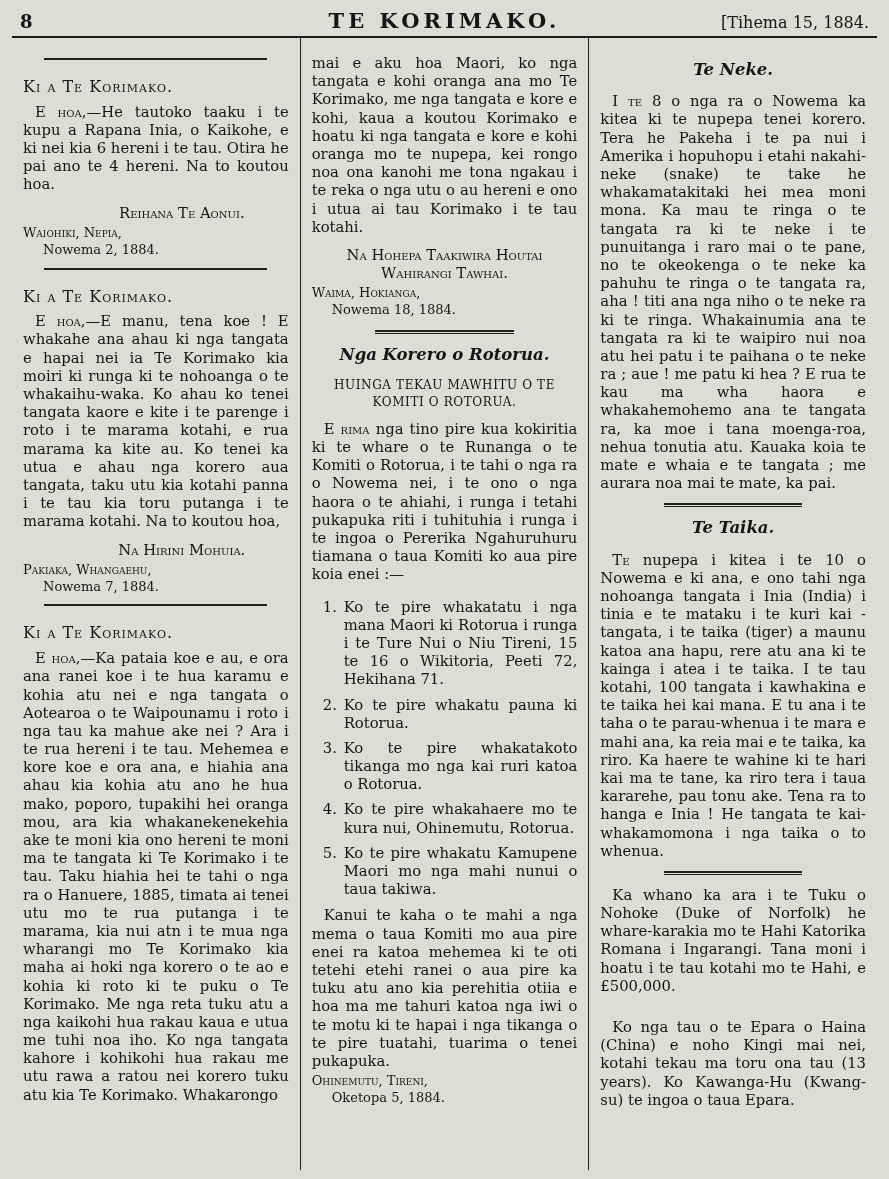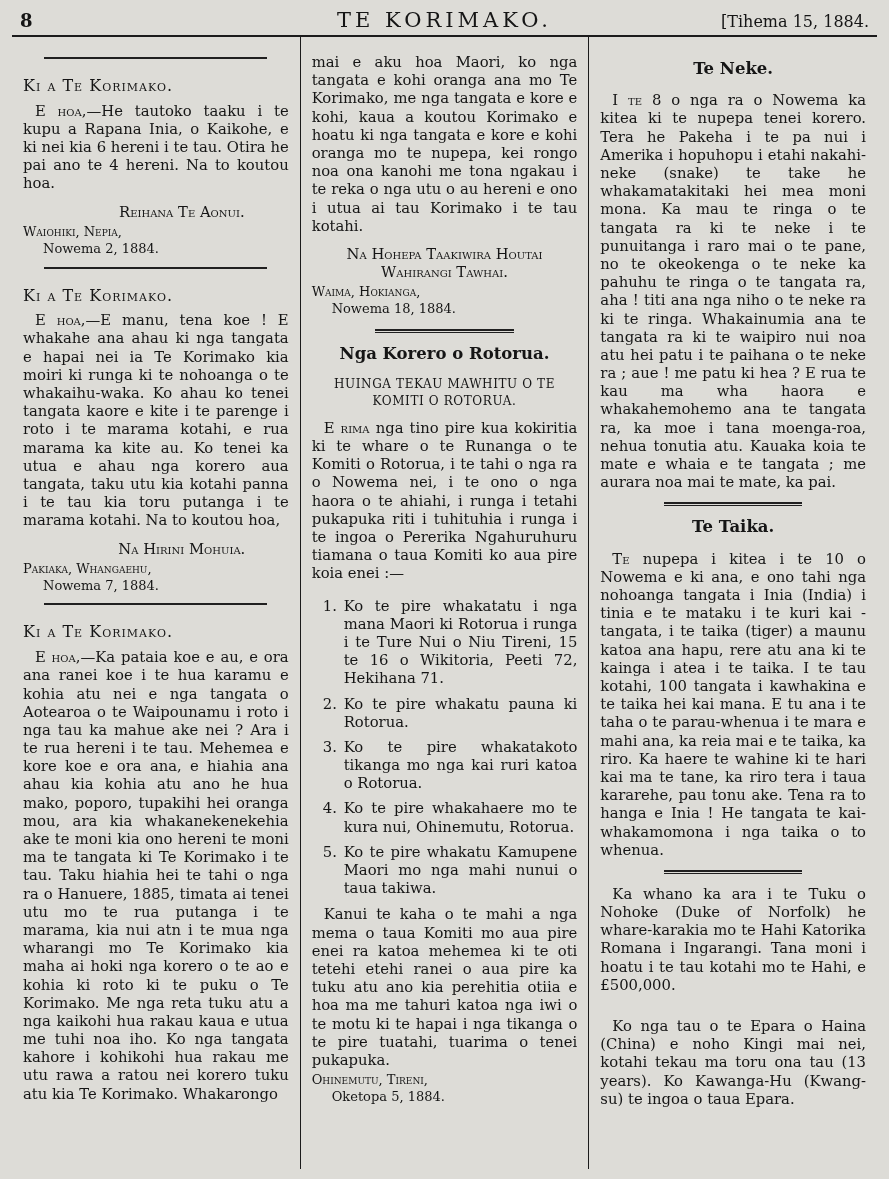--- a/index.html
+++ b/index.html
@@ -8,21 +8,21 @@
     width:889px; height:1179px; margin:0 auto; overflow:hidden;
     background:#dddcd7; color:#151515;
     font-family:"DejaVu Serif","Liberation Serif",serif;
     padding:4px 12px 0 12px;
   }
   .masthead {
     display:grid; grid-template-columns:1fr auto 1fr; align-items:baseline;
     padding:4px 8px 3px 8px;
   }
   .pagenum { font-weight:bold; font-size:18px; text-align:left; }
-  .ptitle  { font-weight:normal; font-size:21px; letter-spacing:4px; text-align:center; }
+  .ptitle  { font-weight:bold; font-size:21px; letter-spacing:4px; text-align:center; }
   .pdate   { font-size:16px; text-align:right; }
   .head-rule { border-top:2px solid #1b1b1b; }
   .columns { display:flex; height:1132px; }
   .col {
     flex:1 1 0; padding:16px 11px 0 11px; overflow:hidden;
     font-size:14.8px; line-height:1.23; text-align:justify;
   }
   .col + .col { border-left:1.5px solid #1b1b1b; }
   .rule  { border-top:2px solid #202020; width:84%; margin:9px auto; height:0; }
   .rule.top { margin-top:4px; }
@@ -32,21 +32,21 @@
     text-align:left; font-weight:normal; font-variant:small-caps;
     font-size:16px; letter-spacing:1px; margin:17px 0 6px;
   }
   .body { margin-bottom:2px; }
   .ind { text-indent:12px; }
   .lead { font-variant:small-caps; }
   .signature { text-align:center; font-variant:small-caps; font-size:14.8px; margin:10px 0 2px; }
   .signature.shift { padding-left:52px; }
   .place { font-variant:small-caps; font-size:13px; line-height:1.3; margin-top:3px; }
   .date  { font-size:13px; line-height:1.3; padding-left:20px; margin-bottom:2px; }
-  .article-title { text-align:center; font-weight:bold; font-size:16.5px; margin:6px 0 12px; }
+  .article-title { text-align:center; font-weight:bold; font-style:italic; font-size:16.5px; margin:6px 0 12px; }
   .article-sub { text-align:center; text-transform:uppercase; font-size:12px; letter-spacing:0.6px; line-height:1.4; margin:0 0 9px; }
   ol.bills { margin:14px 0 8px 30px; }
   ol.bills li { padding-left:2px; margin-bottom:7px; }
   .para { margin-bottom:9px; }
   .gap { height:14px; }
 </style>
 </head>
 <body>
 
 <div class="page">

